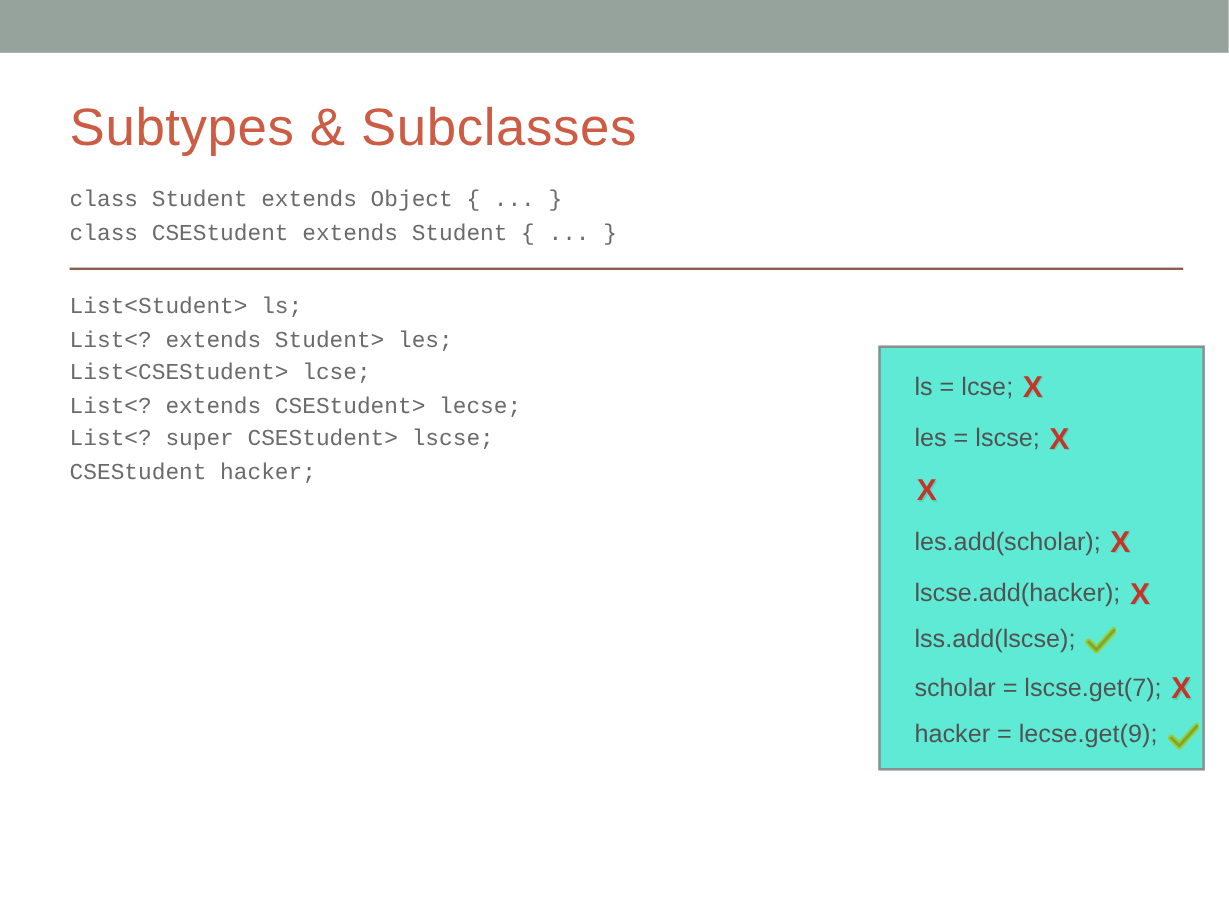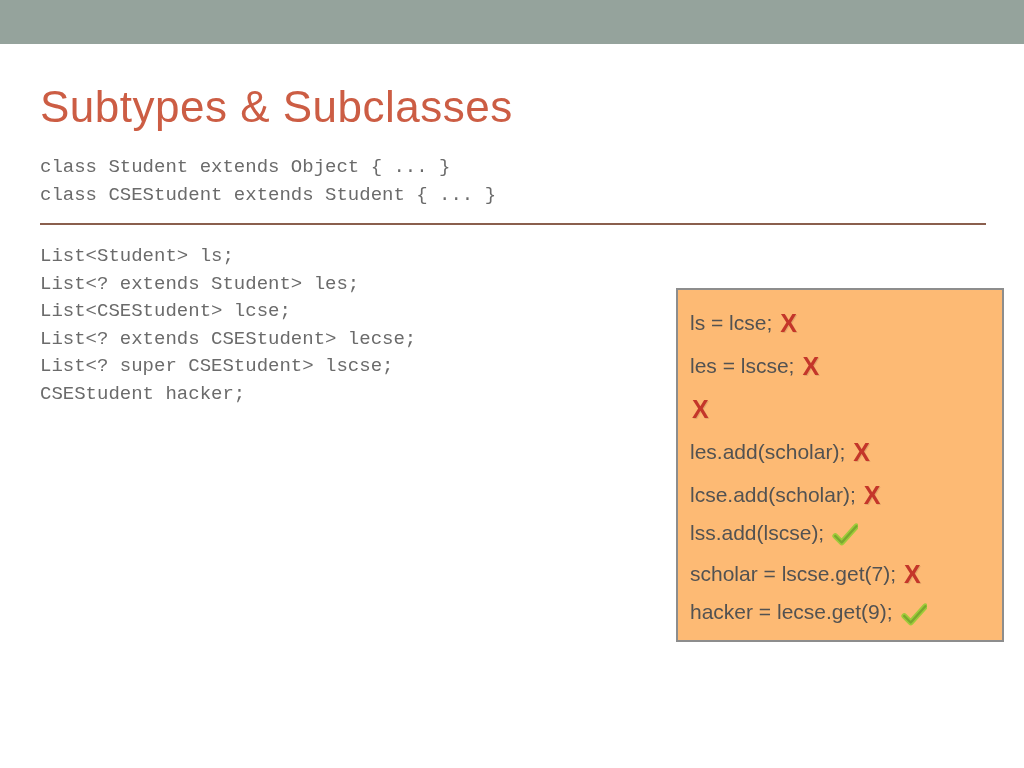--- a/index.html
+++ b/index.html
@@ -9,21 +9,21 @@
     background: #ffffff;
     font-family: Arial, Helvetica, sans-serif;
     position: relative;
     overflow: hidden;
   }
   .topbar {
     height: 44px;
     background: #95a39c;
   }
   .content {
-    padding: 38px 38px 0 40px;
+    padding: 38px 38px 0 58px;
   }
   .title {
     color: #cc5d44;
     font-size: 44px;
     font-weight: 400;
     margin-bottom: 22px;
     letter-spacing: 0.5px;
   }
   .code {
     font-family: "Courier New", Courier, monospace;
@@ -34,24 +34,24 @@
   }
   .divider {
     border: none;
     border-top: 2px solid #8a5f4e;
     margin: 14px 0 18px 0;
   }
   .callout {
     position: absolute;
     top: 288px;
     right: 20px;
-    width: 328px;
-    background: #fdba74;
+    width: 272px;
+    background: #5eead4;
     border: 2px solid #8d8d8d;
-    padding: 10px 10px 10px 12px;
+    padding: 10px 10px 10px 28px;
     font-family: Arial, Helvetica, sans-serif;
     font-size: 21px;
     color: #525252;
     line-height: 1.72;
   }
   .callout-line {
     display: flex;
     align-items: baseline;
     gap: 6px;
     white-space: nowrap;
@@ -108,21 +108,21 @@
     <span class="mark x-mark">X</span>
   </div>
   <div class="callout-line">
     <span class="mark x-mark">X</span>
   </div>
   <div class="callout-line">
     <span>les.add(scholar);</span>
     <span class="mark x-mark">X</span>
   </div>
   <div class="callout-line">
-    <span>lcse.add(scholar);</span>
+    <span>lscse.add(hacker);</span>
     <span class="mark x-mark">X</span>
   </div>
   <div class="callout-line">
     <span>lss.add(lscse);</span>
     <span class="mark check-mark">
       <svg viewBox="0 0 32 32">
           <path d="M4 16 L12 24 L30 4" fill="none" stroke="#9ecb3a" stroke-width="7" stroke-linecap="round" stroke-linejoin="round"></path>
           <path d="M4 16 L12 24 L30 4" fill="none" stroke="#7aa82f" stroke-width="3" stroke-linecap="round" stroke-linejoin="round"></path>
         </svg>
     </span>

